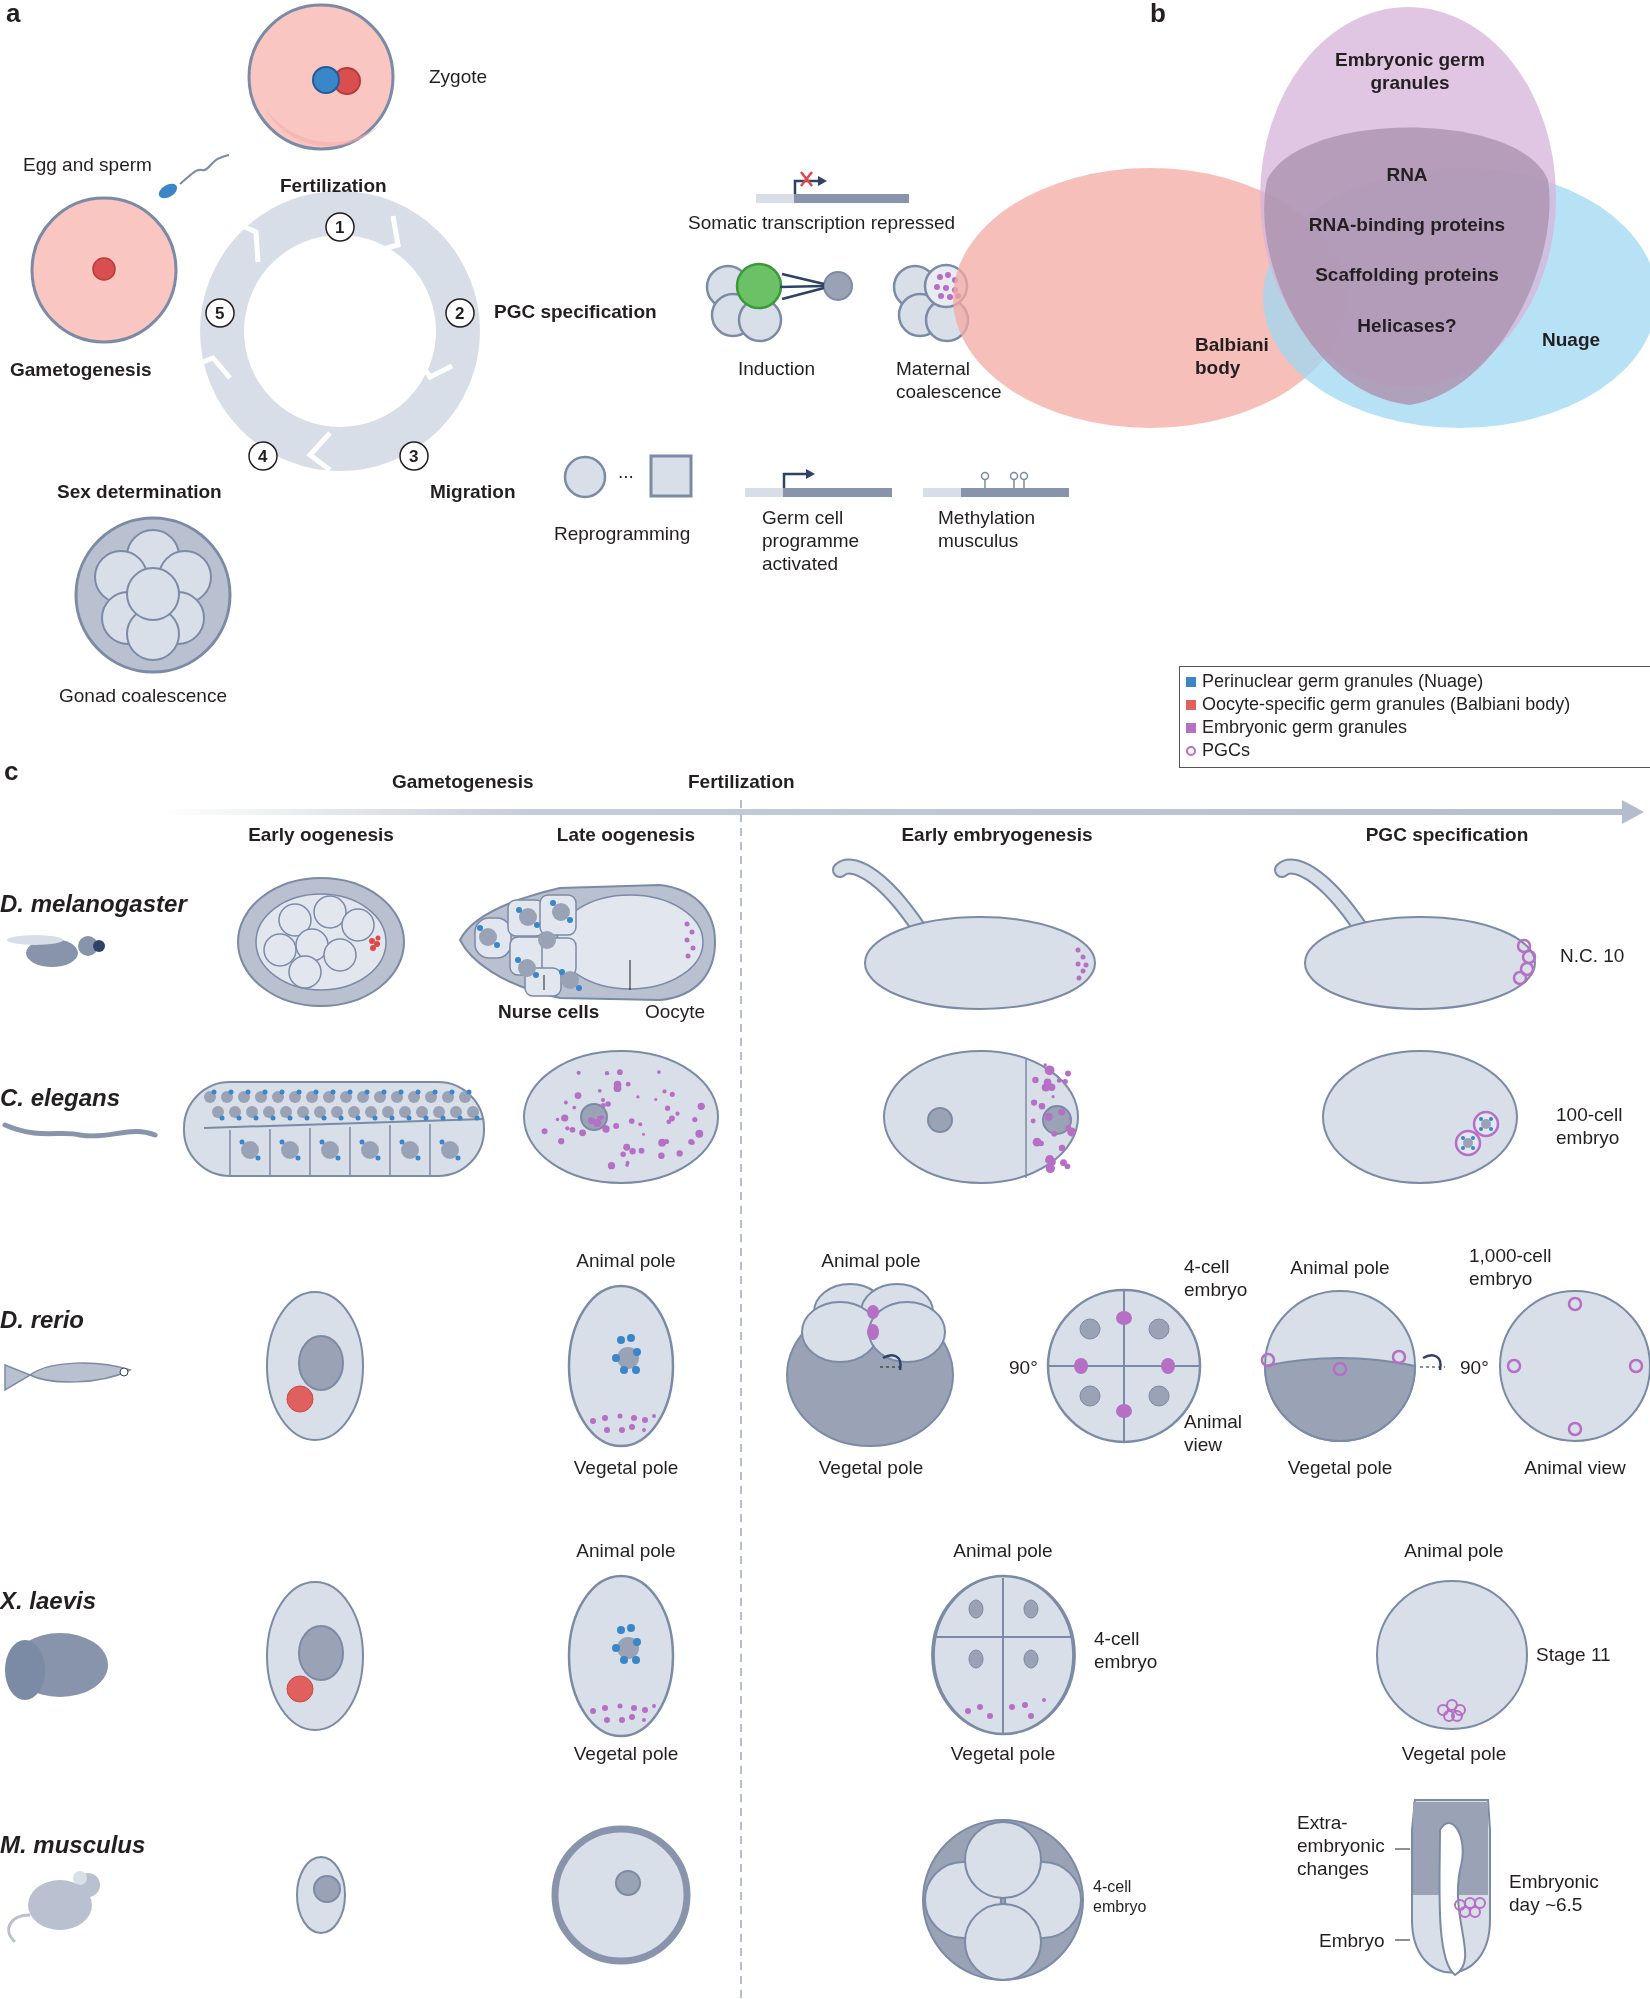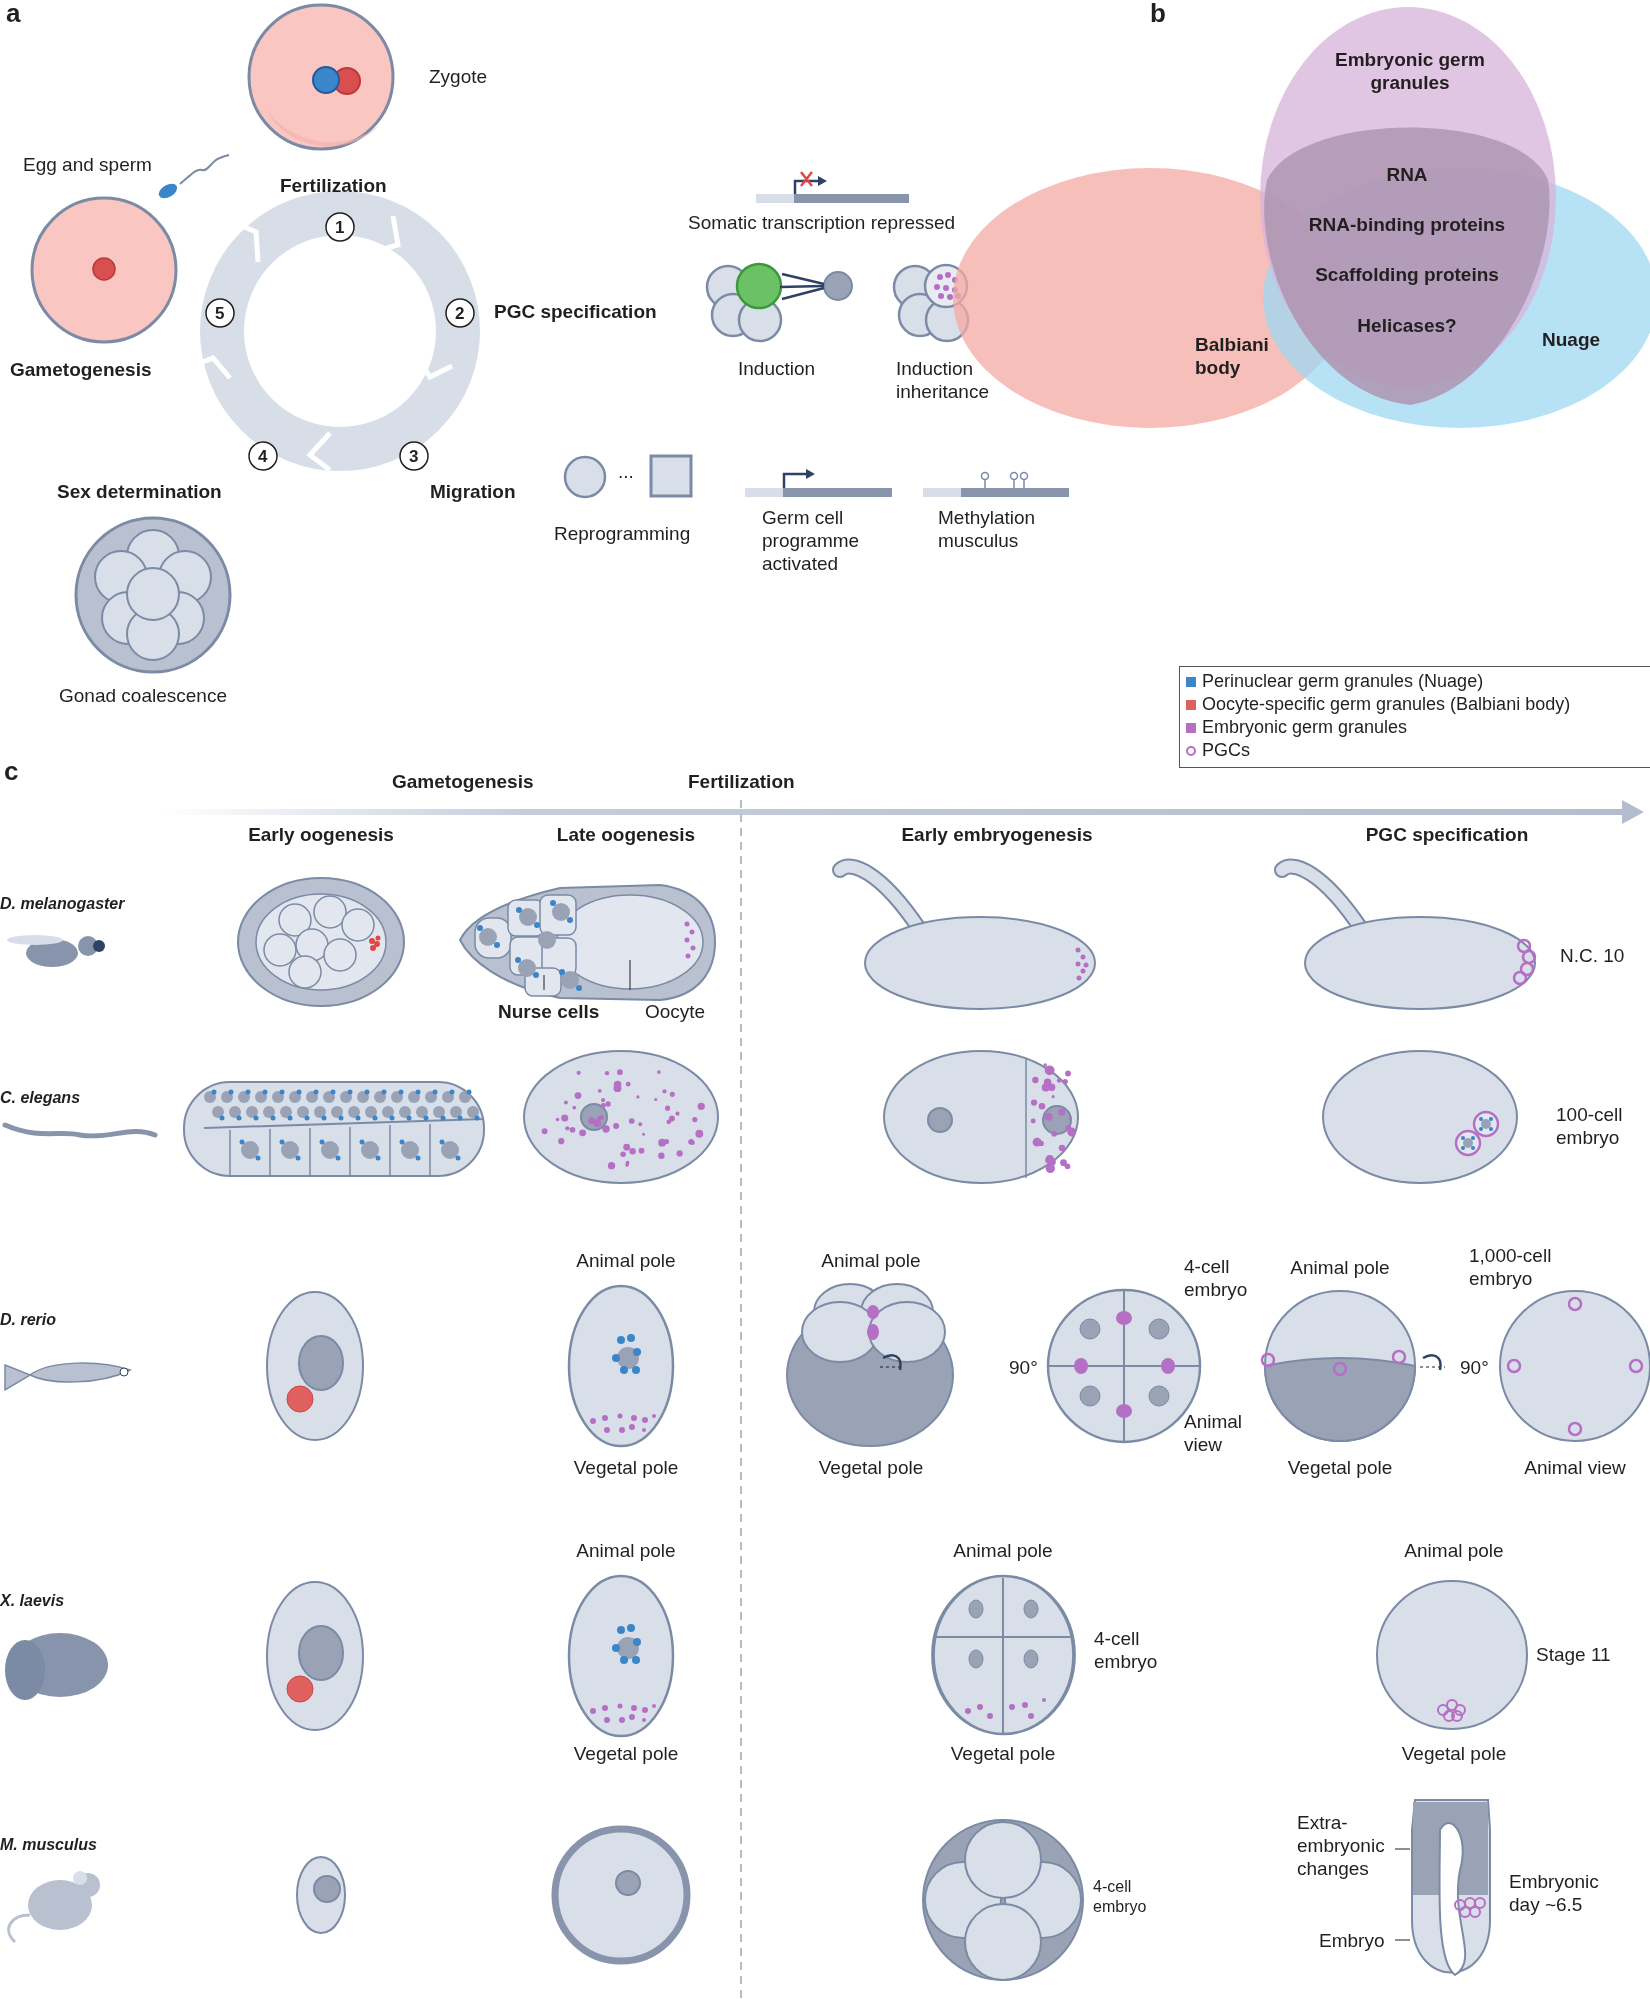--- a/index.html
+++ b/index.html
@@ -2,21 +2,21 @@
 <html><head>
 <meta charset="utf-8">
 <style>
   html,body{margin:0;padding:0;background:#fff;}
   body{width:1650px;height:1999px;position:relative;overflow:hidden;font-family:"Liberation Sans",sans-serif;color:#231f20;}
   svg#fig{position:absolute;left:0;top:0;}
   .lbl{position:absolute;font-size:19px;line-height:23px;color:#231f20;white-space:nowrap;}
   .lbl.ml{white-space:normal;}
   .b{font-weight:bold;}
   .panel{font-weight:bold;font-size:26px;}
-  .sp{font-weight:bold;font-style:italic;font-size:16px;}
+  .sp{font-weight:bold;font-style:italic;font-size:24px;}
   .hdr{font-weight:bold;font-size:19px;}
   .venn{font-weight:bold;font-size:19px;text-align:center;}
   .c{text-align:center;transform:translateX(-50%);}
   .legend{position:absolute;left:1179px;top:666px;width:532px;height:102px;border:1px solid #555;box-sizing:border-box;padding:3px 6px;font-size:18px;line-height:23px;}
   .legend .row{display:flex;align-items:center;gap:6px;}
   .sw{width:10px;height:10px;display:inline-block;}
   .swc{width:10px;height:10px;border:2.5px solid #b56fc4;border-radius:50%;display:inline-block;box-sizing:border-box;}
 </style>
 </head>
 <body>
@@ -665,21 +665,21 @@
 <div class="lbl b" style="left:57px;top:480px;">Sex determination</div>
 <div class="lbl b" style="left:10px;top:358px;">Gametogenesis</div>
 <div class="lbl b" style="left:335px;top:216px;font-size:17px;">1</div>
 <div class="lbl b" style="left:455px;top:302px;font-size:17px;">2</div>
 <div class="lbl b" style="left:409px;top:445px;font-size:17px;">3</div>
 <div class="lbl b" style="left:258px;top:445px;font-size:17px;">4</div>
 <div class="lbl b" style="left:215px;top:302px;font-size:17px;">5</div>
 <div class="lbl" style="left:59px;top:684px;">Gonad coalescence</div>
 <div class="lbl" style="left:688px;top:211px;">Somatic transcription repressed</div>
 <div class="lbl" style="left:738px;top:357px;">Induction</div>
-<div class="lbl ml" style="left:896px;top:357px;width:140px;">Induction inheritance</div>
+<div class="lbl ml" style="left:896px;top:357px;width:140px;">Maternal coalescence</div>
 <div class="lbl" style="left:554px;top:522px;text-align:right;">Reprogramming</div>
 <div class="lbl" style="left:618px;top:460px;">...</div>
 <div class="lbl ml" style="left:762px;top:506px;width:130px;">Germ cell programme activated</div>
 <div class="lbl ml" style="left:938px;top:506px;width:130px;">Methylation musculus</div>
 
 <div class="lbl venn ml" style="left:1320px;top:48px;width:180px;">Embryonic germ granules</div>
 <div class="lbl venn ml" style="left:1195px;top:333px;width:90px;text-align:left;">Balbiani body</div>
 <div class="lbl venn" style="left:1542px;top:328px;">Nuage</div>
 <div class="lbl venn c" style="left:1407px;top:163px;">RNA</div>
 <div class="lbl venn c" style="left:1407px;top:213px;">RNA-binding proteins</div>

